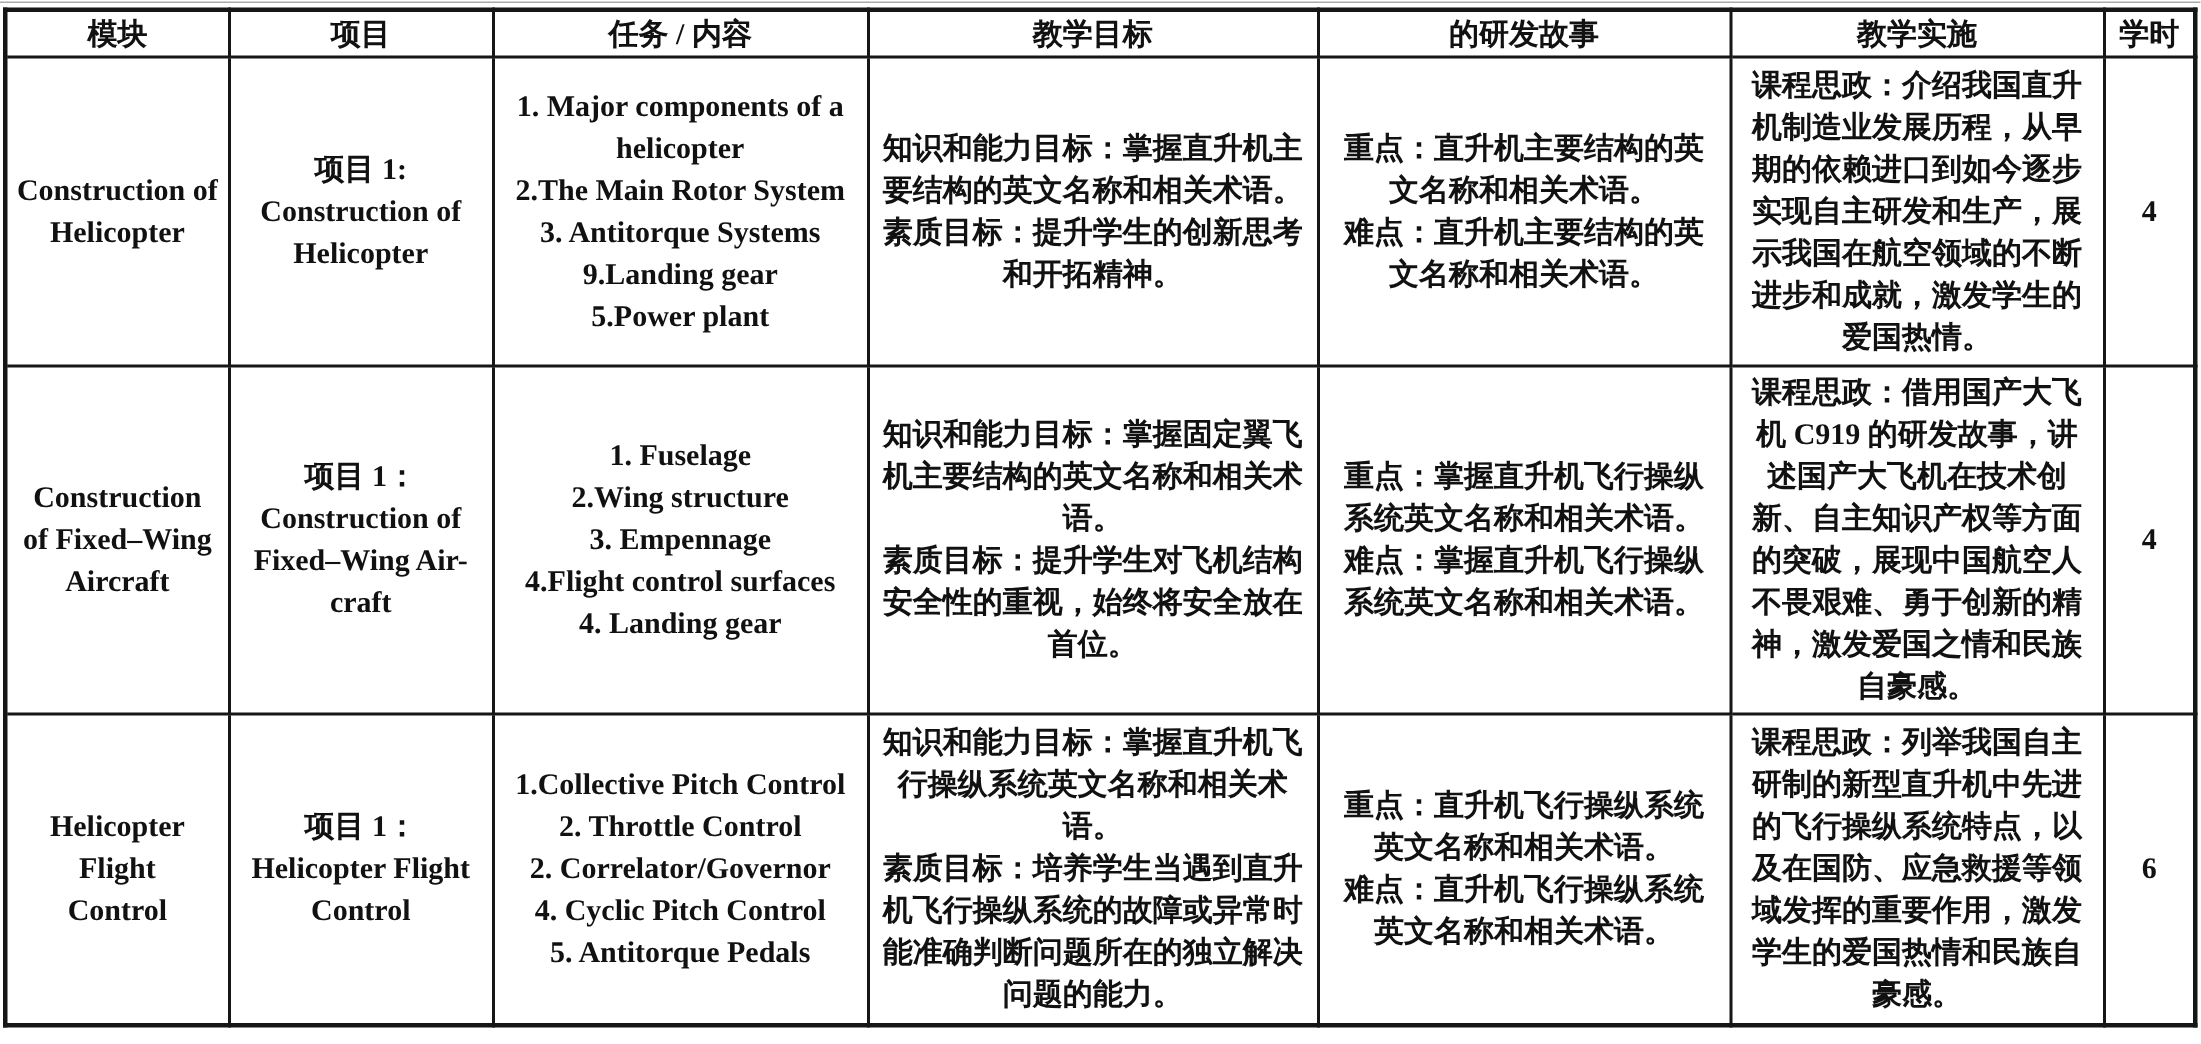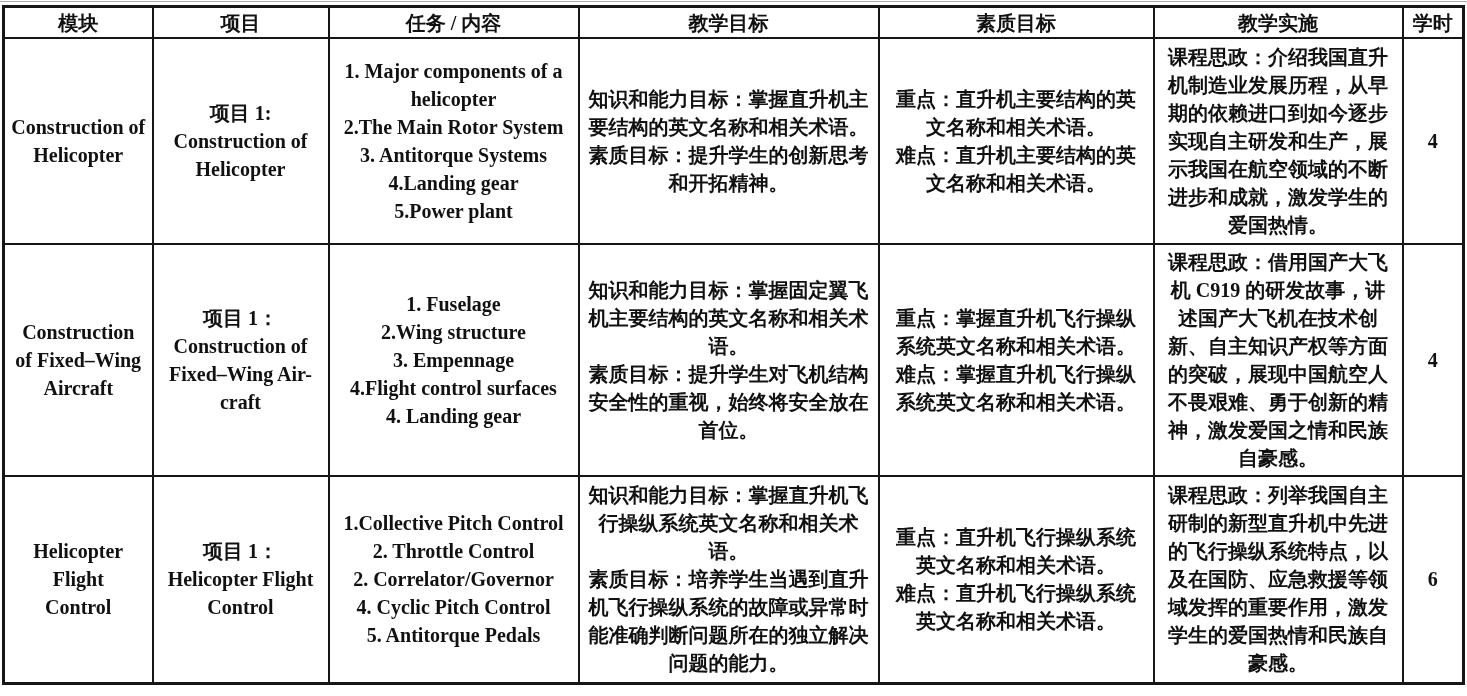--- a/index.html
+++ b/index.html
@@ -70,37 +70,37 @@
     <col style="width:275px">
     <col style="width:249px">
     <col style="width:61px">
   </colgroup>
   <thead>
     <tr>
       <th>模块</th>
       <th>项目</th>
       <th>任务 / 内容</th>
       <th>教学目标</th>
-      <th>素质目标</th>
+      <th>的研发故事</th>
       <th>教学实施</th>
       <th>学时</th>
     </tr>
   </thead>
   <tbody>
       <tr>
     <td class="c1">Construction of
 Helicopter</td>
     <td class="c2">项目 1:
 Construction of
 Helicopter</td>
     <td class="c3">
           <div class="task-line">1. Major components of a helicopter</div>
           <div class="task-line">2.The Main Rotor System</div>
           <div class="task-line">3. Antitorque Systems</div>
-          <div class="task-line">4.Landing gear</div>
+          <div class="task-line">9.Landing gear</div>
           <div class="task-line">5.Power plant</div>
         </td>
     <td class="c4">
           <div class="para">知识和能力目标：掌握直升机主要结构的英文名称和相关术语。</div>
           <div class="para">素质目标：提升学生的创新思考和开拓精神。</div>
         </td>
     <td class="c5">
           <div class="para">重点：直升机主要结构的英文名称和相关术语。</div>
           <div class="para">难点：直升机主要结构的英文名称和相关术语。</div>
         </td>

